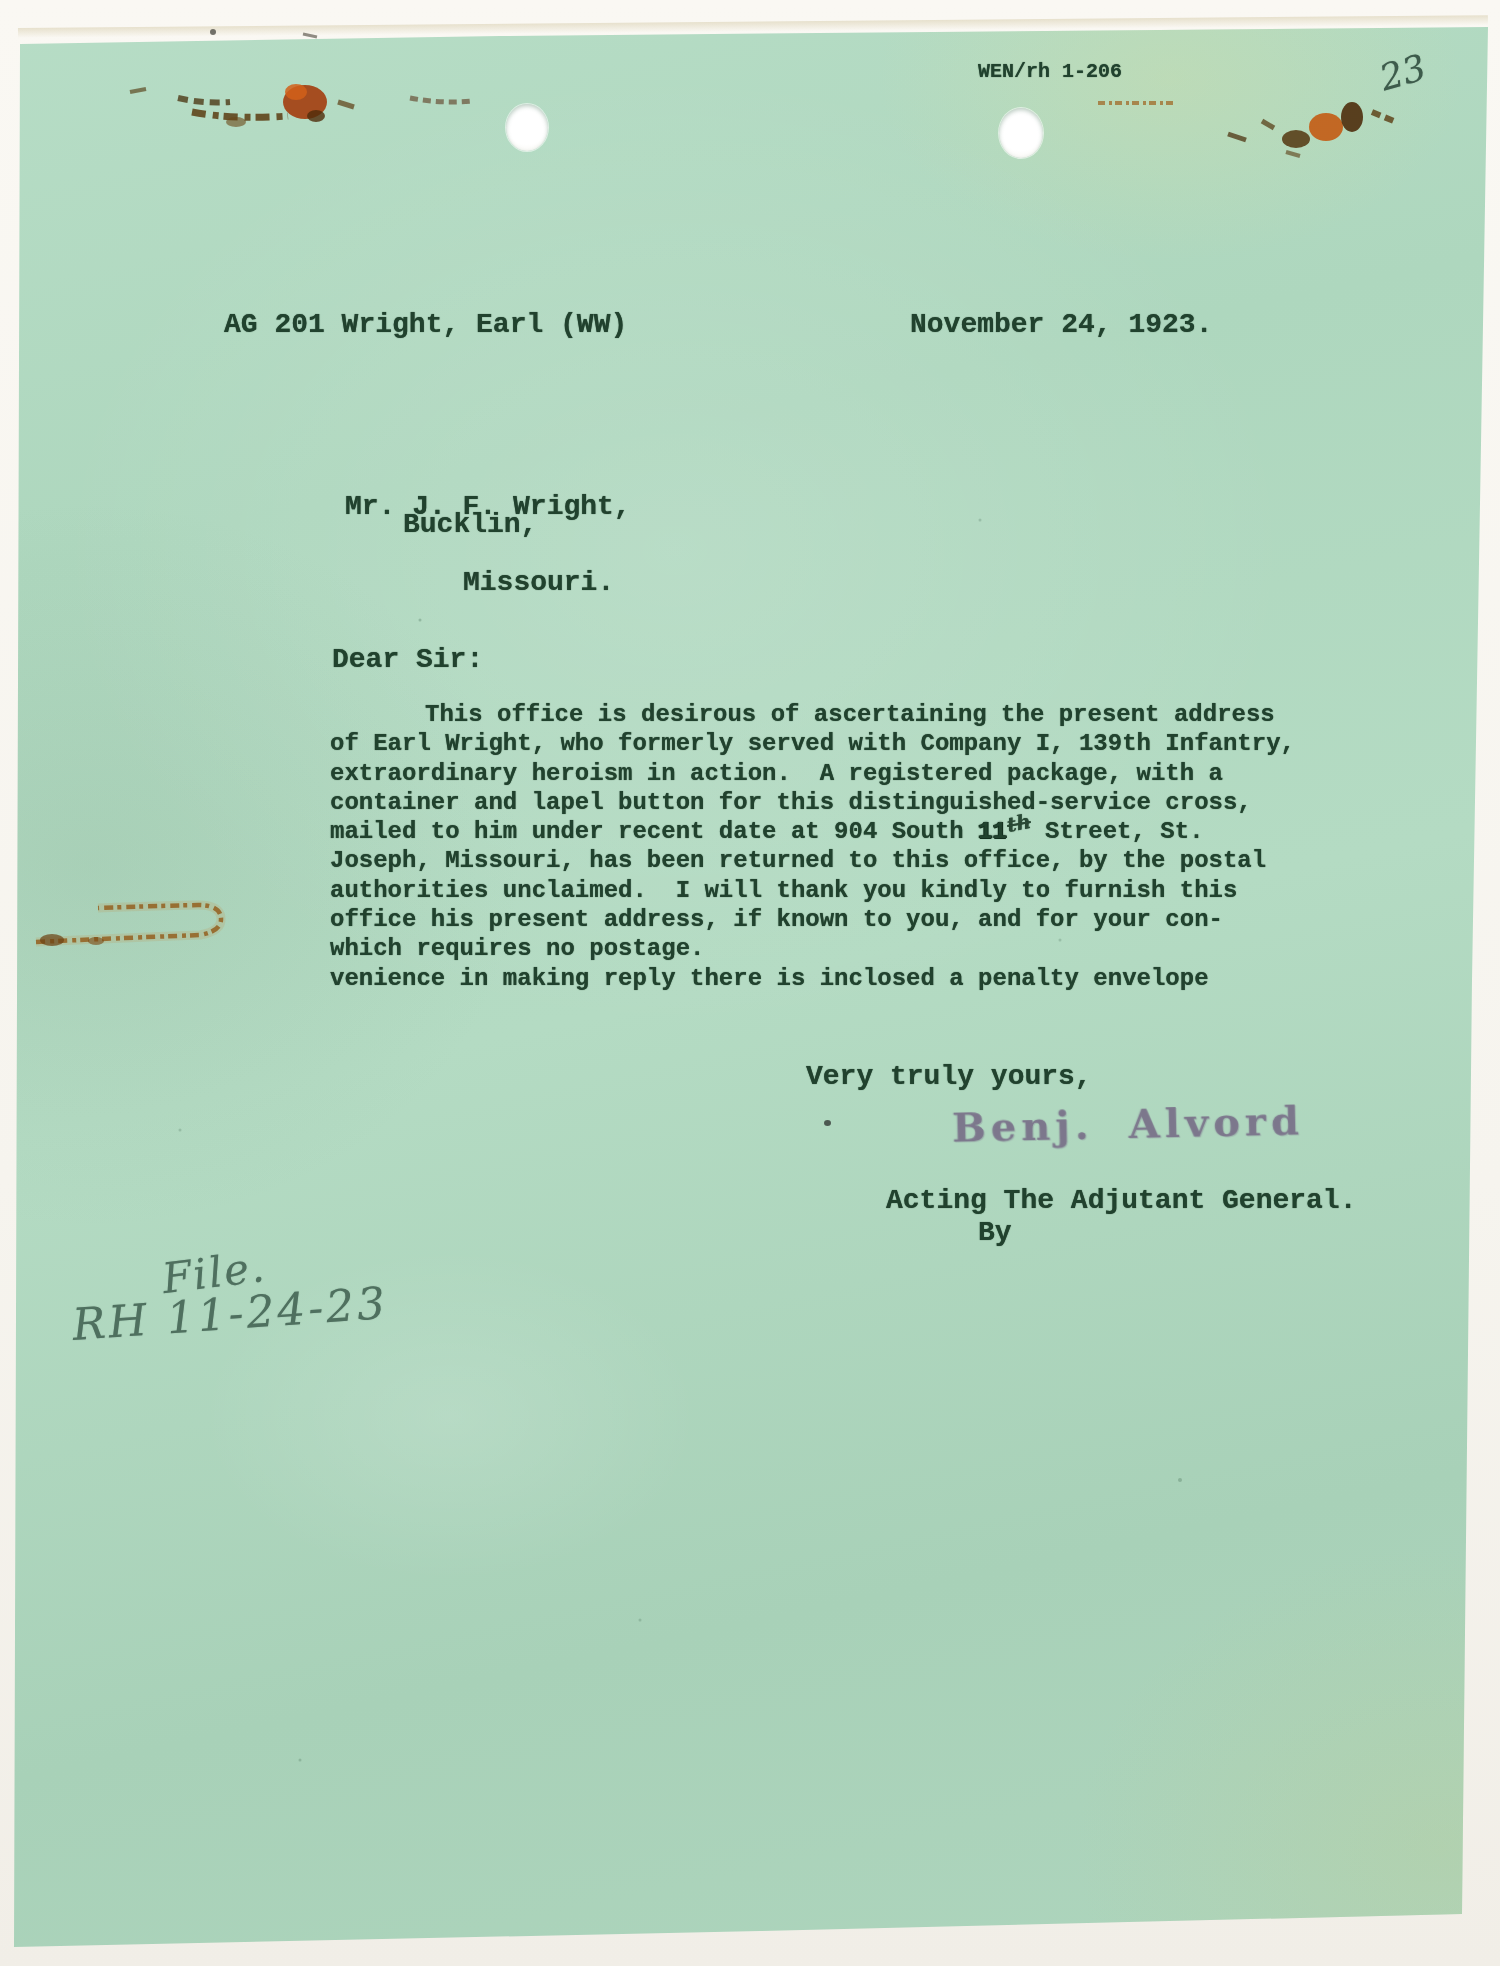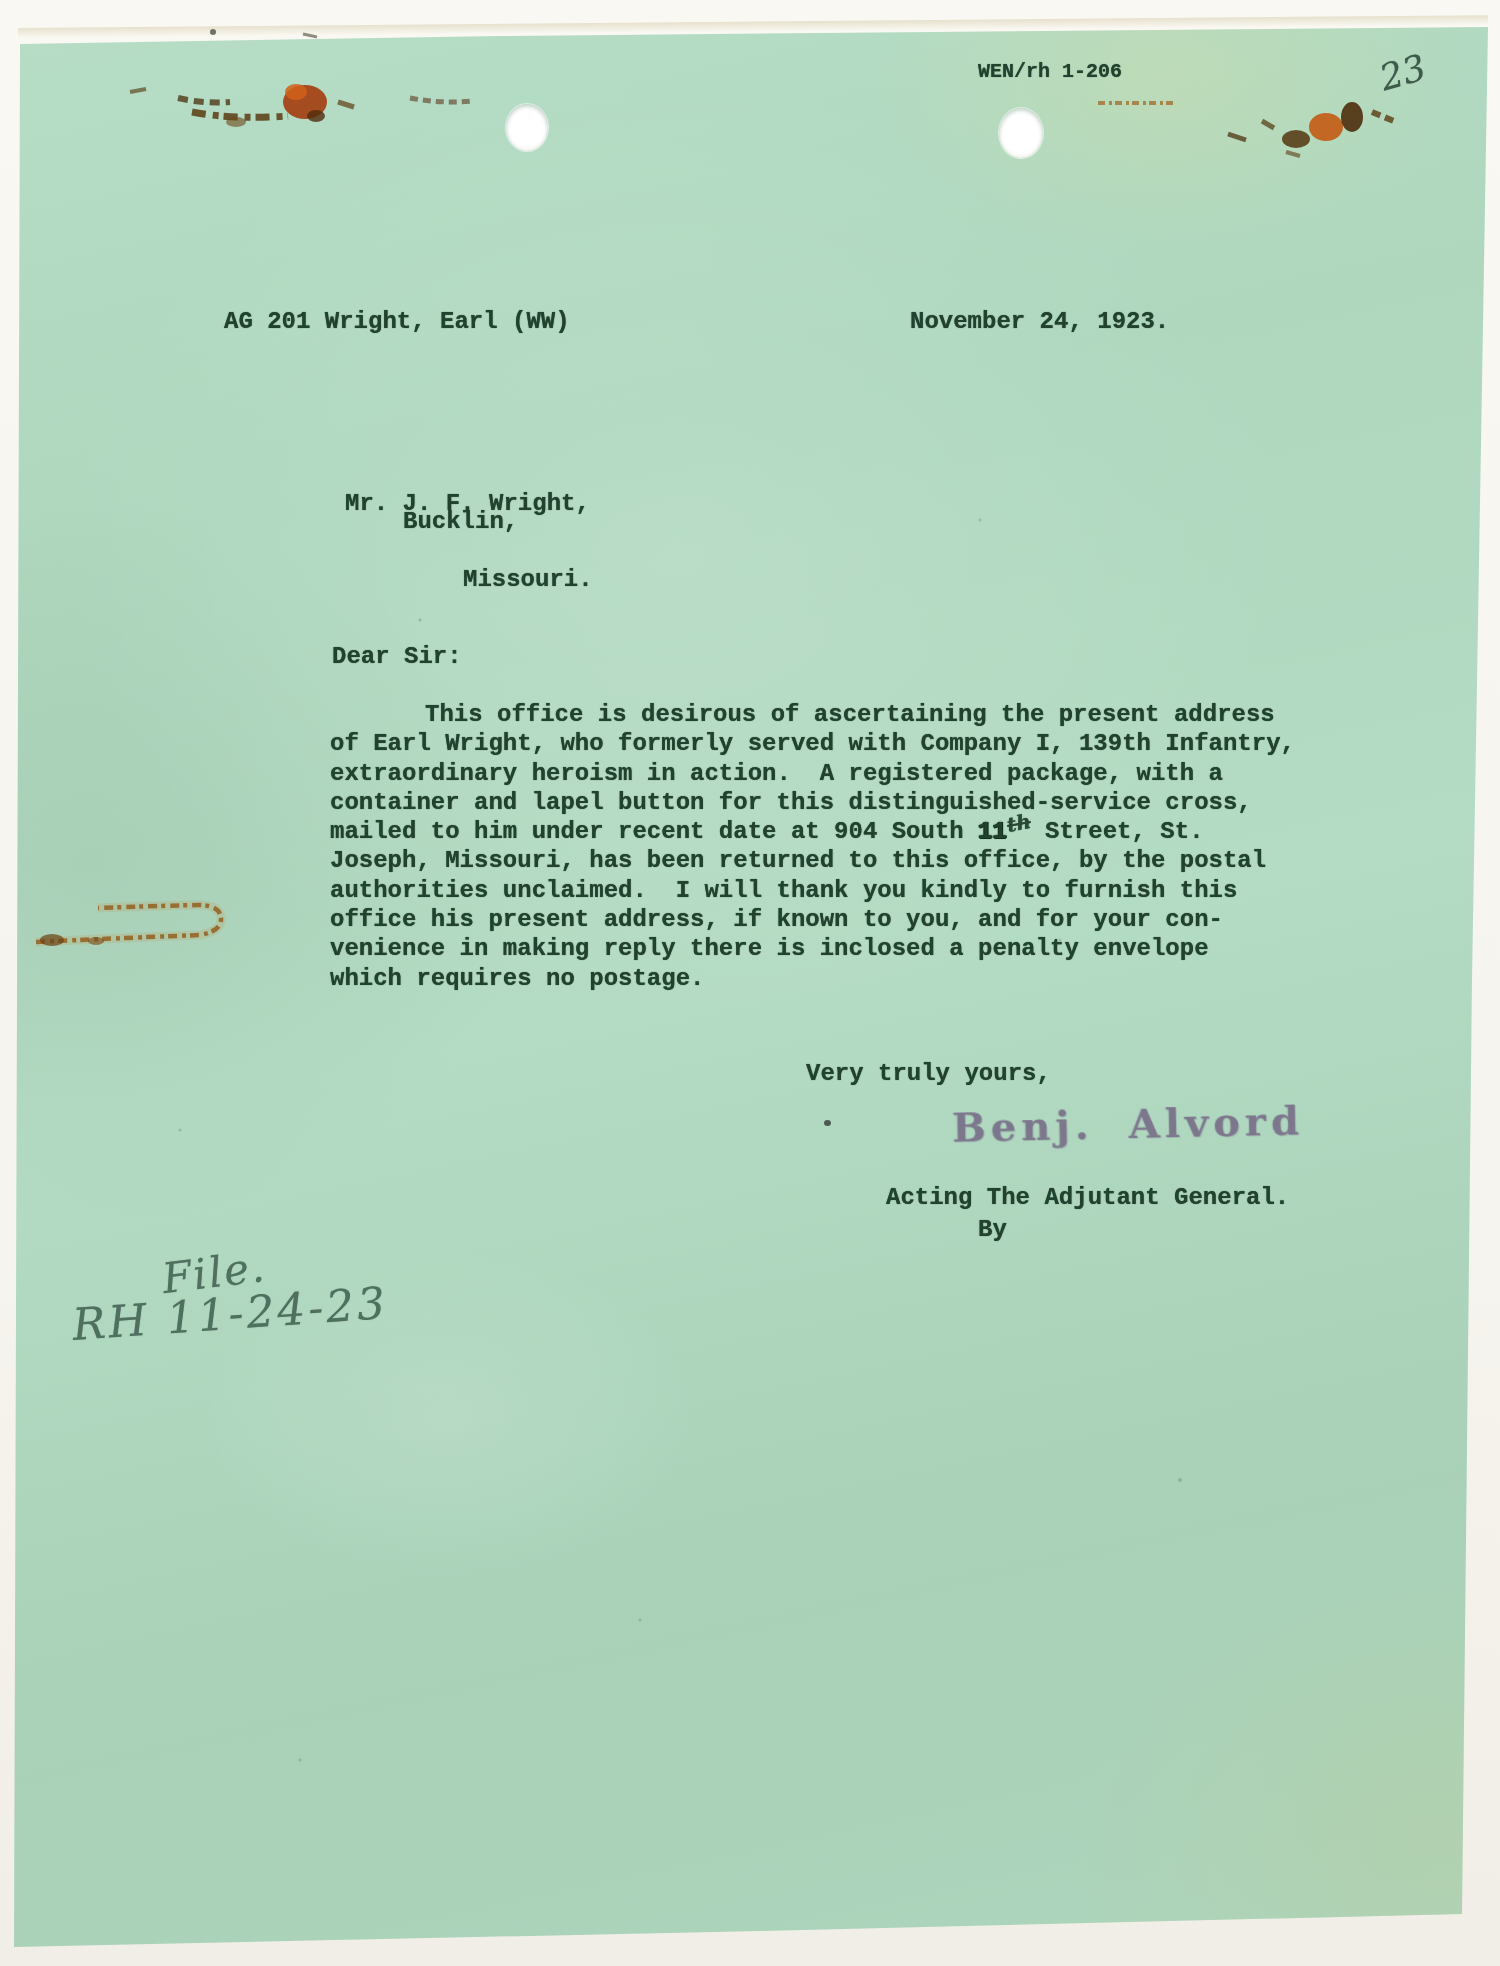--- a/index.html
+++ b/index.html
@@ -10,21 +10,21 @@
       radial-gradient(150% 100% at 50% 50%, rgba(0,0,0,0) 78%, rgba(140,170,150,0.22) 100%),
       radial-gradient(420px 260px at 78% 4%, rgba(214,222,160,0.30), rgba(214,222,160,0) 70%),
       radial-gradient(520px 430px at 96% 94%, rgba(188,202,146,0.30), rgba(188,202,146,0) 70%),
       radial-gradient(620px 520px at 6% 44%, rgba(120,158,132,0.16), rgba(120,158,132,0) 70%),
       radial-gradient(900px 700px at 45% 28%, rgba(255,255,255,0.12), rgba(255,255,255,0) 70%),
       radial-gradient(360px 240px at 30% 72%, rgba(255,255,255,0.12), rgba(255,255,255,0) 70%),
       linear-gradient(168deg,#b7ddc6 0%,#aed7be 25%,#b4dbc3 50%,#a8d1b8 78%,#aed5bd 100%);
   }
   .paper-top-edge{position:absolute;left:18px;top:28px;width:1470px;height:10px;transform:rotate(-0.5deg);transform-origin:left center;background:linear-gradient(180deg,rgba(176,158,96,0.40),rgba(176,158,96,0));opacity:.65;}
   .hole{position:absolute;border-radius:50%;background:radial-gradient(circle at 50% 42%,#ffffff 60%,#f4f2ec 100%);box-shadow:inset 0 2px 4px rgba(110,145,125,0.45), 0 0 0 1px rgba(255,255,255,0.55);}
-  .tw{position:absolute;font-family:"Liberation Mono","DejaVu Sans Mono",monospace;font-weight:700;color:#21422e;font-size:24px;line-height:1.2;text-shadow:0 0 1px rgba(28,58,40,0.85);white-space:pre;}
+  .tw{position:absolute;font-family:"Liberation Mono","DejaVu Sans Mono",monospace;font-weight:700;color:#21422e;font-size:28px;line-height:1.2;text-shadow:0 0 1px rgba(28,58,40,0.85);white-space:pre;}
   .body-block{position:absolute;left:330px;top:700px;width:1010px;}
   .body-line{position:relative;font-family:"Liberation Mono","DejaVu Sans Mono",monospace;font-weight:700;color:#21422e;font-size:24px;line-height:29.3px;text-shadow:0 0 1px rgba(28,58,40,0.85);white-space:pre;}
   .indent{padding-left:95px;}
   .overtyped{font-weight:900;text-shadow:0 0 2px #14301f,1px 0 0 #14301f,-1px 0 0 #14301f,0 1px 0 #14301f;}
   .hand-th{display:inline-block;font-family:"DejaVu Serif",serif;font-style:italic;font-weight:700;font-size:20px;color:#2a4a36;transform:translateY(-8px) rotate(-10deg);text-decoration:line-through;text-decoration-thickness:2px;}
   .pencil{position:absolute;font-family:"DejaVu Serif",serif;font-style:italic;color:#4f705f;text-shadow:0 0 1px rgba(79,112,95,0.5);}
   .stamp{position:absolute;font-family:"DejaVu Serif",serif;font-weight:700;font-size:40px;letter-spacing:5px;word-spacing:16px;color:rgba(118,106,134,0.80);transform:rotate(-1.2deg);filter:blur(0.4px);text-shadow:1px 1px 0 rgba(118,106,134,0.25),-1px 0 1px rgba(118,106,134,0.20);}
   .stamp-dot{position:absolute;width:7px;height:6px;border-radius:50%;background:#343a36;opacity:.8;filter:blur(0.5px);}
   .stains{position:absolute;inset:0;pointer-events:none;}
 </style>
@@ -93,22 +93,22 @@
 
   <div class="body-block">
     <div class="body-line indent">This office is desirous of ascertaining the present address</div>
     <div class="body-line">of Earl Wright, who formerly served with Company I, 139th Infantry,</div>
     <div class="body-line">extraordinary heroism in action.  A registered package, with a</div>
     <div class="body-line">container and lapel button for this distinguished-service cross,</div>
     <div class="body-line"><span>mailed to him under recent date at 904 South </span><span class="overtyped">11</span><span class="hand-th">th</span><span> Street, St.</span></div>
     <div class="body-line">Joseph, Missouri, has been returned to this office, by the postal</div>
     <div class="body-line">authorities unclaimed.  I will thank you kindly to furnish this</div>
     <div class="body-line">office his present address, if known to you, and for your con-</div>
+    <div class="body-line">which requires no postage.</div>
     <div class="body-line">venience in making reply there is inclosed a penalty envelope</div>
-    <div class="body-line">which requires no postage.</div>
   </div>
 
   <div class="tw" style="left:806px;top:1060px;">Very truly yours,</div>
 
   <div class="stamp-dot" style="left:824px;top:1120px;"></div>
 
   <div class="stamp" style="left:952px;top:1100px;">Benj. Alvord</div>
 
   <div class="tw" style="left:886px;top:1184px;">Acting The Adjutant General.</div>
   <div class="tw" style="left:978px;top:1216px;">By</div>

